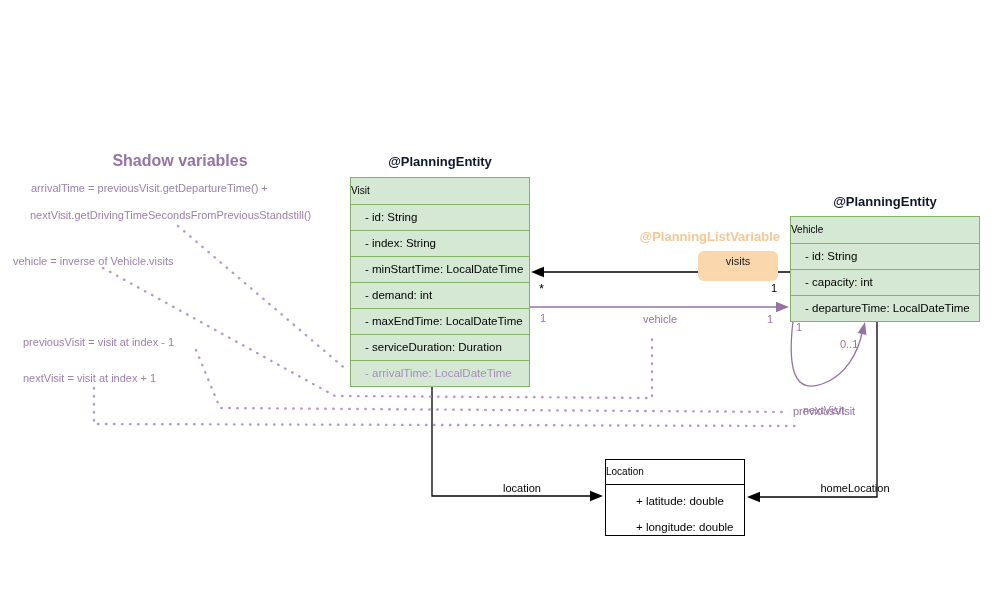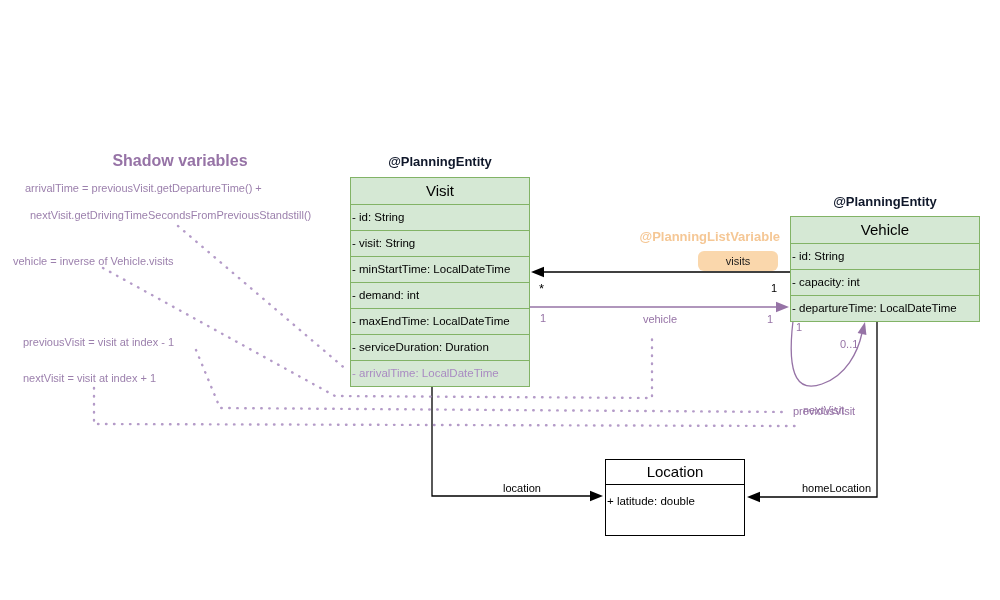--- a/index.html
+++ b/index.html
@@ -2,43 +2,43 @@
 <html><head>
 <meta charset="utf-8">
 <style>
   html,body{margin:0;padding:0;background:#ffffff;}
   #canvas{position:relative;width:1000px;height:600px;background:#ffffff;overflow:hidden;
           font-family:"Liberation Sans",sans-serif;}
   svg.layer{position:absolute;left:0;top:0;width:1000px;height:600px;pointer-events:none;}
 
   
   .uml{position:absolute;background:#d5e8d4;border:1px solid #82b366;box-sizing:border-box;}
-  .uml .hd{height:26px;line-height:26px;text-align:center;font-size:15px;color:#000;}
-  .uml .rw{height:26px;line-height:25px;border-top:1px solid #82b366;padding-left:1px;
+  .uml .hd{height:26px;line-height:26px;text-align:left;font-size:10px;color:#000;}
+  .uml .rw{height:26px;line-height:25px;border-top:1px solid #82b366;padding-left:14px;
            font-size:11.5px;color:#000;box-sizing:border-box;white-space:nowrap;overflow:hidden;}
   .uml .rw.shadowed{color:#a98bc2;}
   .uml.plain{background:#ffffff;border:1px solid #000;}
   .uml.plain .hd{height:24px;line-height:24px;border-bottom:1px solid #000;}
-  .uml.plain .rw{border-top:none;height:26px;line-height:26px;}
+  .uml.plain .rw{border-top:none;height:26px;line-height:26px;margin-left:16px;}
   .uml.plain .rw.first{margin-top:3px;}
 
   
   .ann{position:absolute;font-weight:bold;font-size:13px;white-space:nowrap;}
   .ann.green{color:#0f172a;}
   .ann.orange{color:#f5c795;}
   .title{position:absolute;left:0;top:98px;width:1000px;text-align:center;
          font-size:22px;font-weight:bold;color:#000;}
   .shadow-h{position:absolute;left:55px;top:152px;width:250px;text-align:center;
             font-size:16px;font-weight:bold;color:#9673a6;}
   .shadow-t{position:absolute;font-size:11px;color:#9c80ad;white-space:nowrap;}
 
   
   .lbl{position:absolute;font-size:11px;color:#000;white-space:nowrap;}
   .plbl{position:absolute;font-size:11px;color:#9673a6;white-space:nowrap;}
-  .badge{position:absolute;left:698px;top:251px;width:80px;height:20px;background:#fad7ac;
+  .badge{position:absolute;left:698px;top:251px;width:80px;height:30px;background:#fad7ac;
          border-radius:6px;text-align:center;line-height:20px;font-size:11px;color:#1a1a1a;}
 </style>
 </head>
 <body>
 
 <div id="canvas">
 
   <svg class="layer">
 
     <line x1="543" y1="272" x2="790" y2="272" stroke="#000" stroke-width="1.3"></line>
@@ -57,61 +57,62 @@
     <polygon points="865,322 866.4,335.1 857.6,332.9" fill="#9673a6"></polygon>
 
     <path d="M 178,226 L 348,371" fill="none" stroke="#b49bc8" stroke-width="2.4" stroke-dasharray="0.5 7.5" stroke-linecap="round"></path>
     <path d="M 103,268 L 335,396 L 652,398 L 652,336" fill="none" stroke="#b49bc8" stroke-width="2.4" stroke-dasharray="0.5 7.5" stroke-linecap="round"></path>
     <path d="M 196,350 L 220,408 L 786,412" fill="none" stroke="#b49bc8" stroke-width="2.4" stroke-dasharray="0.5 7.5" stroke-linecap="round"></path>
     <path d="M 94,388 L 94,424 L 796,426" fill="none" stroke="#b49bc8" stroke-width="2.4" stroke-dasharray="0.5 7.5" stroke-linecap="round"></path>
   </svg>
 
 
   <div class="shadow-h">Shadow variables</div>
-  <div class="shadow-t" style="left:25px;top:182px;">arrivalTime = previousVisit.getDepartureTime() +</div>
+  <div class="shadow-t" style="left:31px;top:182px;">arrivalTime = previousVisit.getDepartureTime() +</div>
   <div class="shadow-t" style="left:30px;top:209px;">nextVisit.getDrivingTimeSecondsFromPreviousStandstill()</div>
   <div class="shadow-t" style="left:13px;top:255px;">vehicle = inverse of Vehicle.visits</div>
   <div class="shadow-t" style="left:23px;top:336px;">previousVisit = visit at index - 1</div>
   <div class="shadow-t" style="left:23px;top:372px;">nextVisit = visit at index + 1</div>
 
   <div class="ann green" style="left:350px;top:154px;width:180px;text-align:center;">@PlanningEntity</div>
   <div class="uml" style="left:350px;top:177px;width:180px;">
     <div class="hd">Visit</div>
     <div class="rw">- id: String</div>
-    <div class="rw">- visit: String</div>
+    <div class="rw">- index: String</div>
     <div class="rw">- minStartTime: LocalDateTime</div>
     <div class="rw">- demand: int</div>
     <div class="rw">- maxEndTime: LocalDateTime</div>
     <div class="rw">- serviceDuration: Duration</div>
     <div class="rw shadowed">- arrivalTime: LocalDateTime</div>
   </div>
 
   <div class="ann green" style="left:790px;top:194px;width:190px;text-align:center;">@PlanningEntity</div>
   <div class="uml" style="left:790px;top:216px;width:190px;">
     <div class="hd">Vehicle</div>
     <div class="rw">- id: String</div>
     <div class="rw">- capacity: int</div>
     <div class="rw">- departureTime: LocalDateTime</div>
   </div>
 
   <div class="uml plain" style="left:605px;top:459px;width:140px;height:77px;">
     <div class="hd">Location</div>
     <div class="rw first">+ latitude: double</div>
+    <div class="rw">+ longitude: double</div>
   </div>
 
   <div class="ann orange" style="left:580px;top:229px;width:200px;text-align:right;">@PlanningListVariable</div>
   <div class="badge">visits</div>
   <div class="lbl" style="left:539px;top:281px;font-size:13px;">*</div>
   <div class="lbl" style="left:771px;top:282px;">1</div>
 
   <div class="plbl" style="left:540px;top:312px;">1</div>
   <div class="plbl" style="left:620px;top:313px;width:80px;text-align:center;">vehicle</div>
   <div class="plbl" style="left:767px;top:313px;">1</div>
 
   <div class="plbl" style="left:796px;top:321px;">1</div>
   <div class="plbl" style="left:840px;top:338px;">0..1</div>
   <div class="plbl" style="left:793px;top:405px;">previousVisit</div>
   <div class="plbl" style="left:803px;top:404px;">nextVisit</div>
 
   <div class="lbl" style="left:472px;top:482px;width:100px;text-align:center;">location</div>
-  <div class="lbl" style="left:771px;top:482px;width:100px;text-align:right;">homeLocation</div>
+  <div class="lbl" style="left:805px;top:482px;width:100px;text-align:center;">homeLocation</div>
 
 </div>
 
 </body></html>

